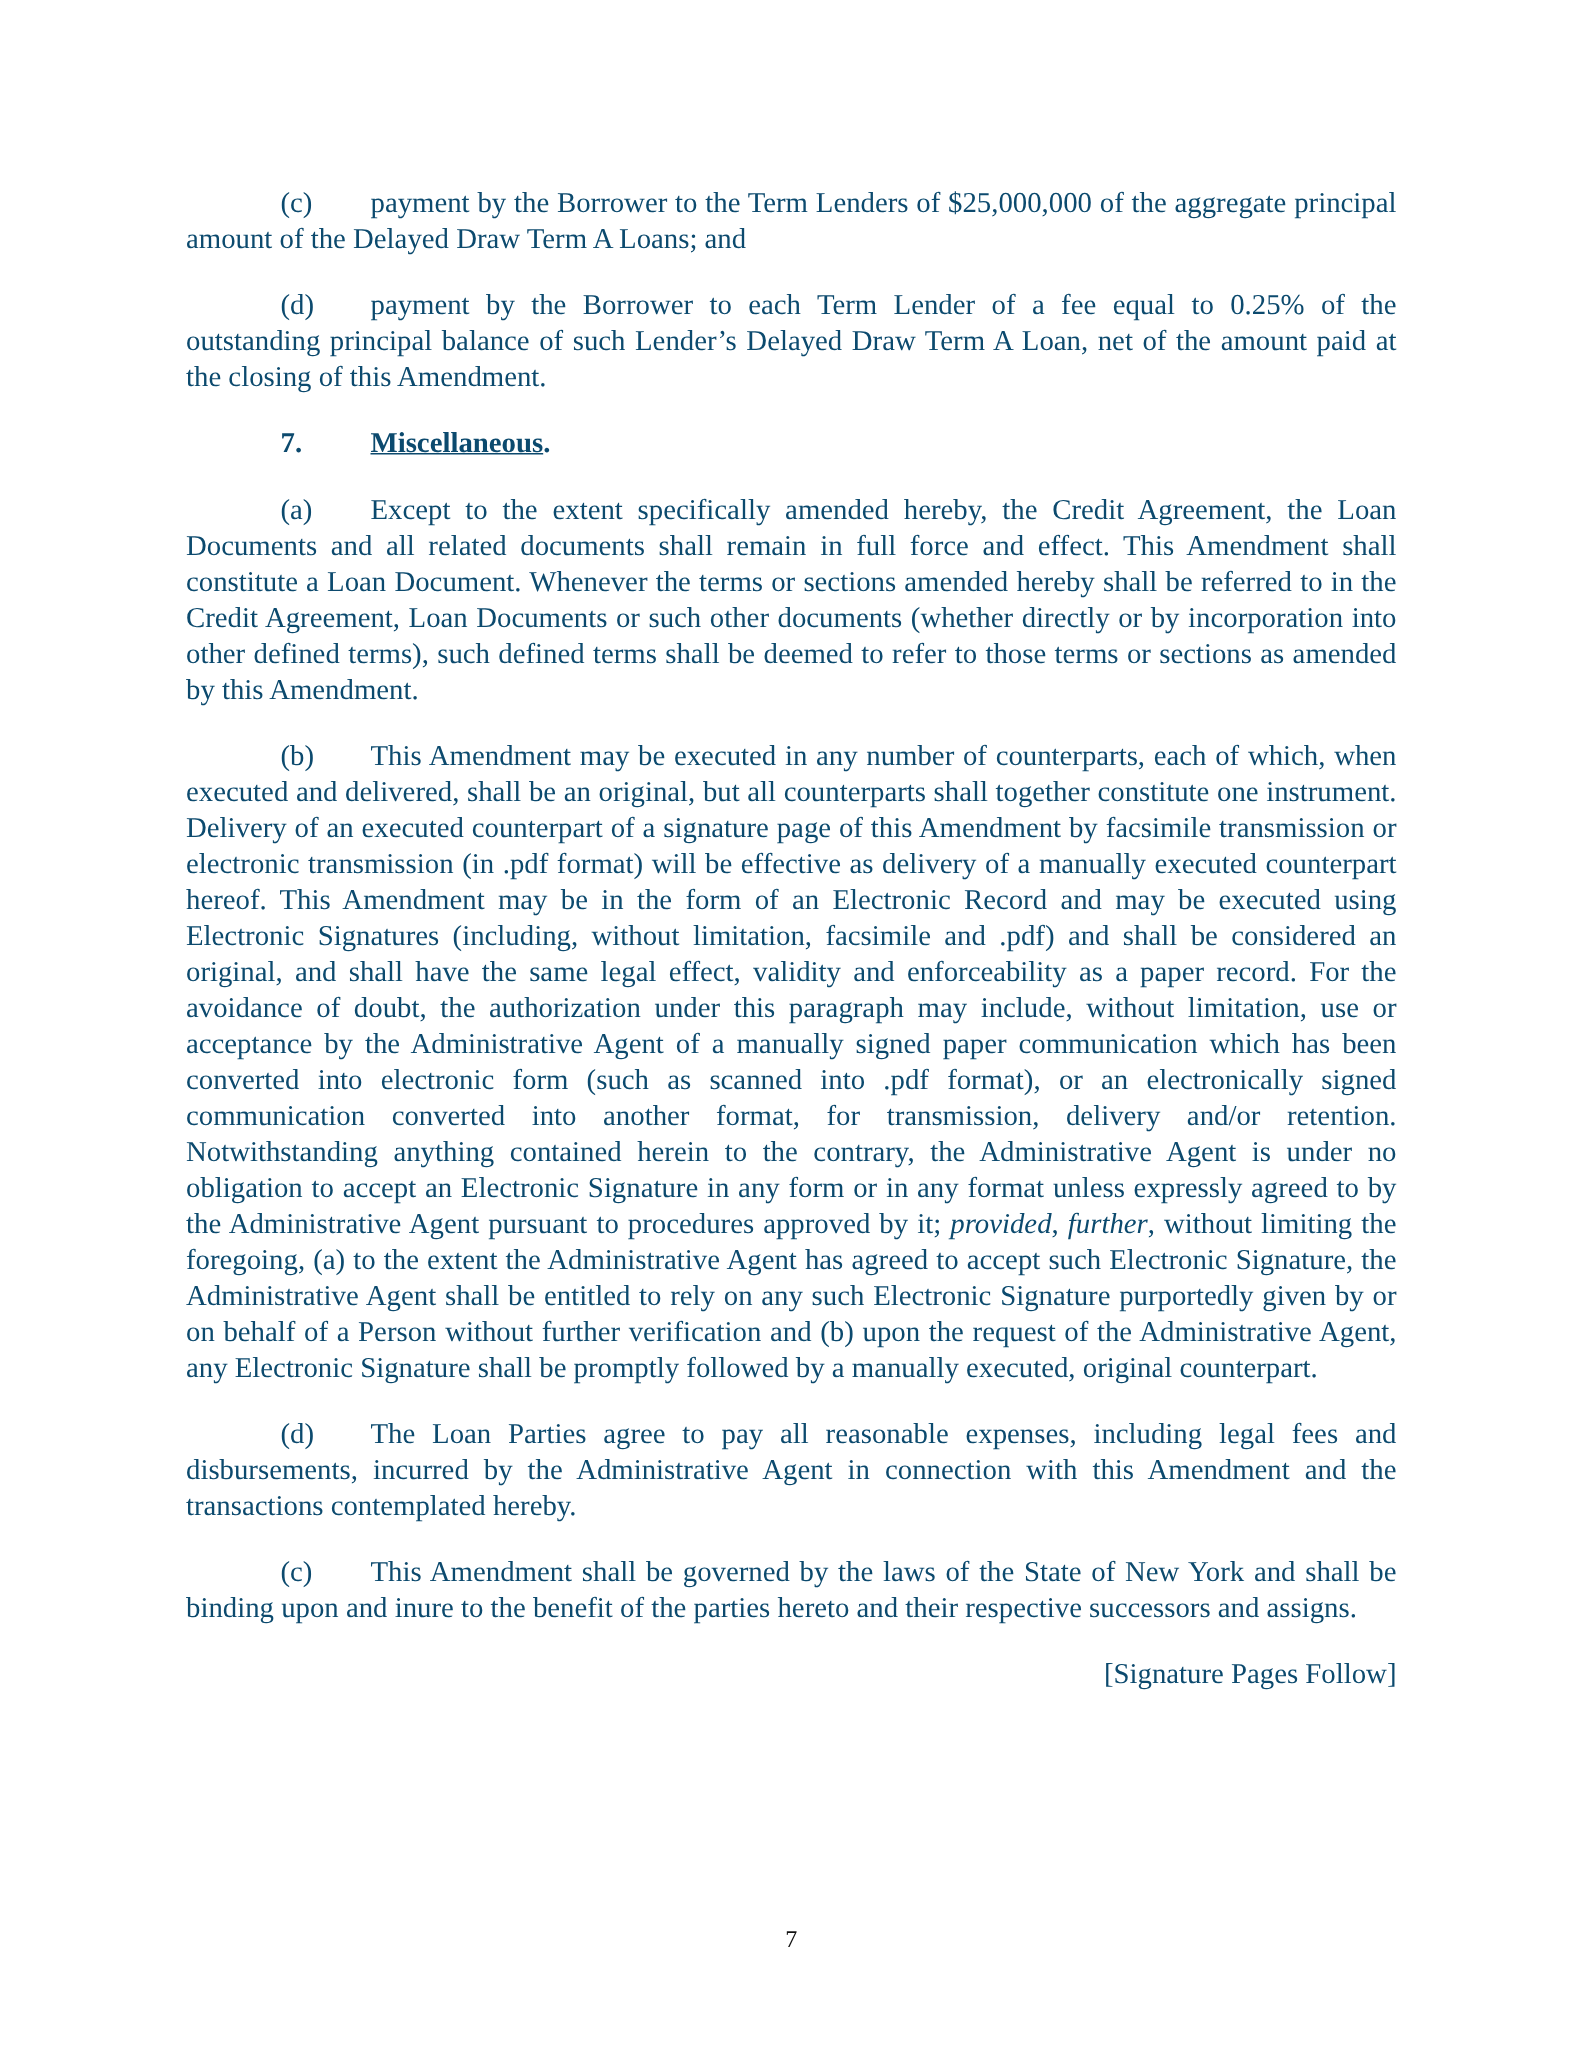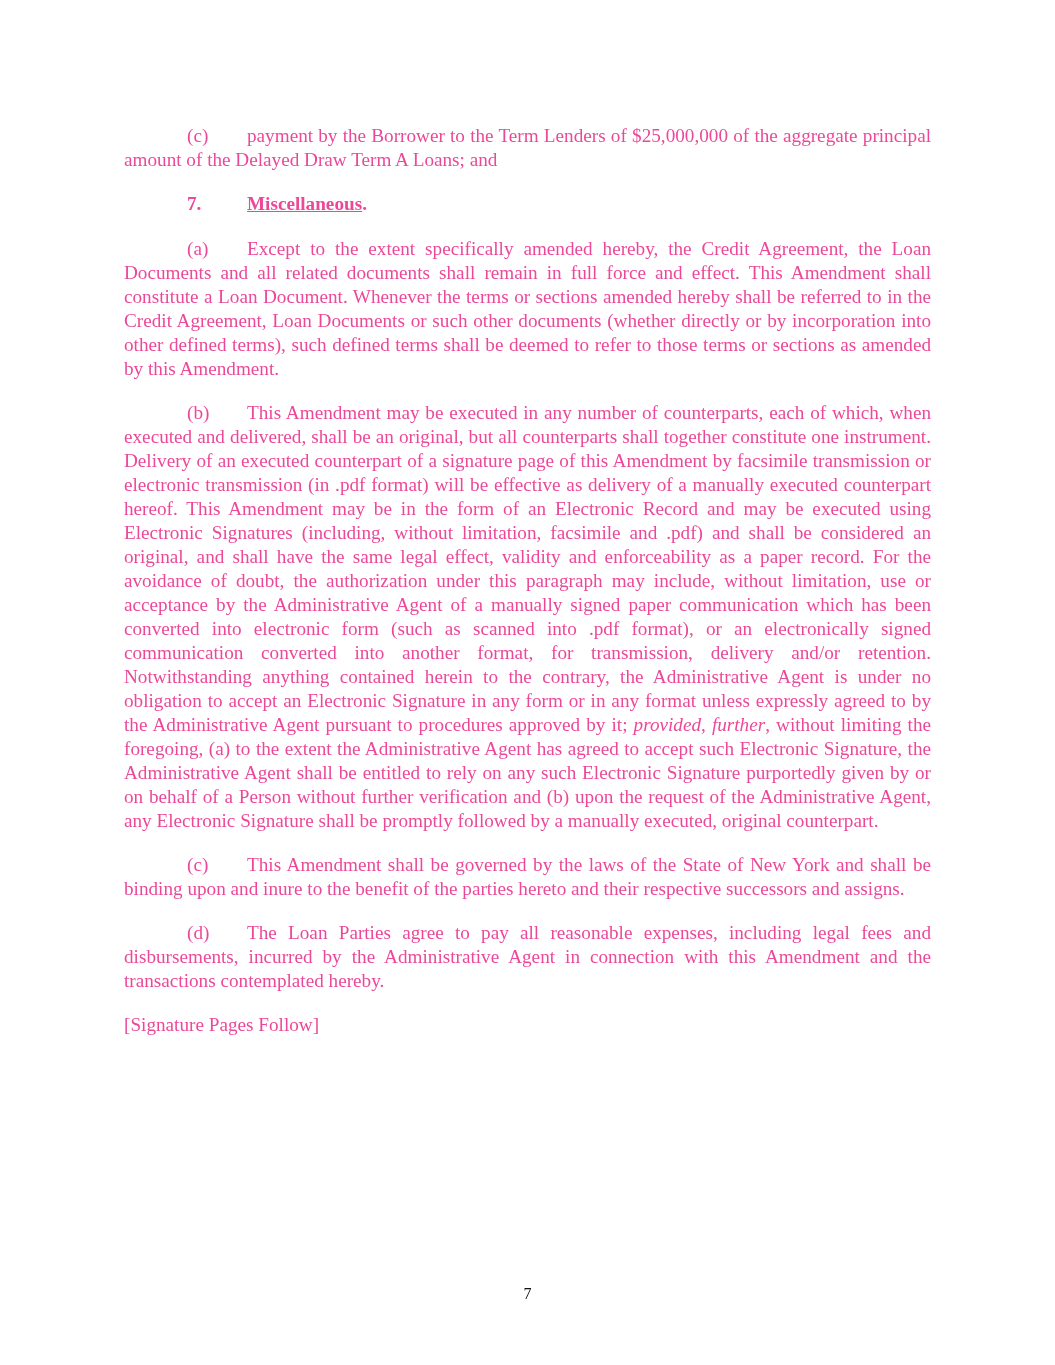--- a/index.html
+++ b/index.html
@@ -1,56 +1,59 @@
 <!DOCTYPE html>
 <html><head>
 <meta charset="utf-8">
 <style>
   html, body { margin: 0; padding: 0; background: #ffffff; }
   body { width: 1055px; height: 1365px; position: relative; overflow: hidden; }
   .page {
     position: absolute; left: 124px; top: 124px; width: 807px;
     font-family: "Liberation Serif", "DejaVu Serif", serif;
-    font-size: 19.2px; line-height: 24px; color: #ec4899;
+    font-size: 19.2px; line-height: 24px; color: #0c4a6e;
   }
   .para { margin: 0 0 20px 0; text-align: justify; text-indent: 63px; }
   .label { display: inline-block; width: 60px; text-indent: 0; }
   .heading { margin: 0 0 21px 0; text-indent: 63px; font-weight: bold; }
   .heading .u { text-decoration: underline; }
-  .center { text-align: left; margin-top: 6px; }
+  .center { text-align: right; margin-top: 6px; }
   .pagenum {
     position: absolute; top: 1285px; left: 0; width: 1055px; text-align: center;
     font-family: "Liberation Serif", serif; font-size: 16px; color: #111;
   }
   i { font-style: italic; font-family: Liberation Serif, serif; }
 </style>
 </head>
 <body>
 
 <div class="page">
   <p class="para">
     <span class="label">(c)</span><span>payment by the Borrower to the Term Lenders of $25,000,000 of the aggregate principal amount of the Delayed Draw Term A Loans; and</span>
+  </p>
+  <p class="para">
+    <span class="label">(d)</span><span>payment by the Borrower to each Term Lender of a fee equal to 0.25% of the outstanding principal balance of such Lender’s Delayed Draw Term A Loan, net of the amount paid at the closing of this Amendment.</span>
   </p>
 
   <p class="heading">
     <span class="label">7.</span><span class="u">Miscellaneous</span><span>.</span>
   </p>
 
   <p class="para">
     <span class="label">(a)</span><span>Except to the extent specifically amended hereby, the Credit Agreement, the Loan Documents and all related documents shall remain in full force and effect. This Amendment shall constitute a Loan Document. Whenever the terms or sections amended hereby shall be referred to in the Credit Agreement, Loan Documents or such other documents (whether directly or by incorporation into other defined terms), such defined terms shall be deemed to refer to those terms or sections as amended by this Amendment.</span>
   </p>
 
   <p class="para">
     <span class="label">(b)</span><span>This Amendment may be executed in any number of counterparts, each of which, when executed and delivered, shall be an original, but all counterparts shall together constitute one instrument. Delivery of an executed counterpart of a signature page of this Amendment by facsimile transmission or electronic transmission (in .pdf format) will be effective as delivery of a manually executed counterpart hereof.  This Amendment may be in the form of an Electronic Record and may be executed using Electronic Signatures (including, without limitation, facsimile and .pdf) and shall be considered an original, and shall have the same legal effect, validity and enforceability as a paper record.  For the avoidance of doubt, the authorization under this paragraph may include, without limitation, use or acceptance by the Administrative Agent of a manually signed paper communication which has been converted into electronic form (such as scanned into .pdf format), or an electronically signed communication converted into another format, for transmission, delivery and/or retention.   Notwithstanding anything contained herein to the contrary, the Administrative Agent is under no obligation to accept an Electronic Signature in any form or in any format unless expressly agreed to by the Administrative Agent pursuant to procedures approved by it; </span><i>provided</i><span>, </span><i>further</i><span>, without limiting the foregoing, (a) to the extent the Administrative Agent has agreed to accept such Electronic Signature, the Administrative Agent shall be entitled to rely on any such Electronic Signature purportedly given by or on behalf of a Person without further verification and (b) upon the request of the Administrative Agent, any Electronic Signature shall be promptly followed by a manually executed, original counterpart.</span>
   </p>
 
   <p class="para">
-    <span class="label">(c)</span><span>This Amendment shall be governed by the laws of the State of New York and shall be binding upon and inure to the benefit of the parties hereto and their respective successors and assigns.</span>
+    <span class="label">(d)</span><span>The Loan Parties agree to pay all reasonable expenses, including legal fees and disbursements, incurred by the Administrative Agent in connection with this Amendment and the transactions contemplated hereby.</span>
   </p>
 
   <p class="para">
-    <span class="label">(d)</span><span>The Loan Parties agree to pay all reasonable expenses, including legal fees and disbursements, incurred by the Administrative Agent in connection with this Amendment and the transactions contemplated hereby.</span>
+    <span class="label">(c)</span><span>This Amendment shall be governed by the laws of the State of New York and shall be binding upon and inure to the benefit of the parties hereto and their respective successors and assigns.</span>
   </p>
 
   <p class="center">[Signature Pages Follow]</p>
 </div>
 
 <div class="pagenum">7</div>
 
 </body></html>

